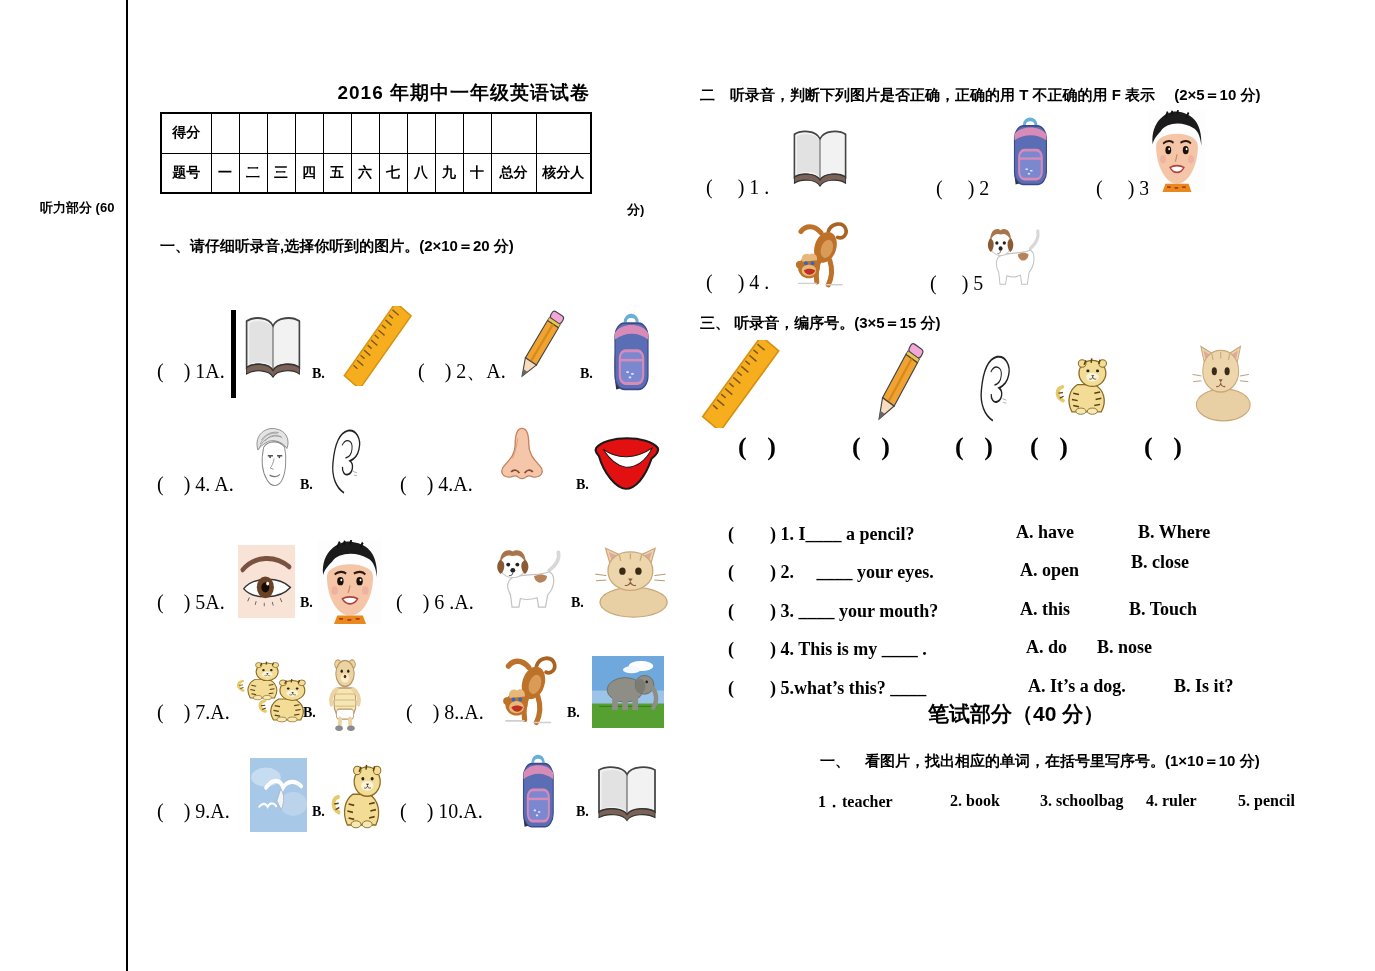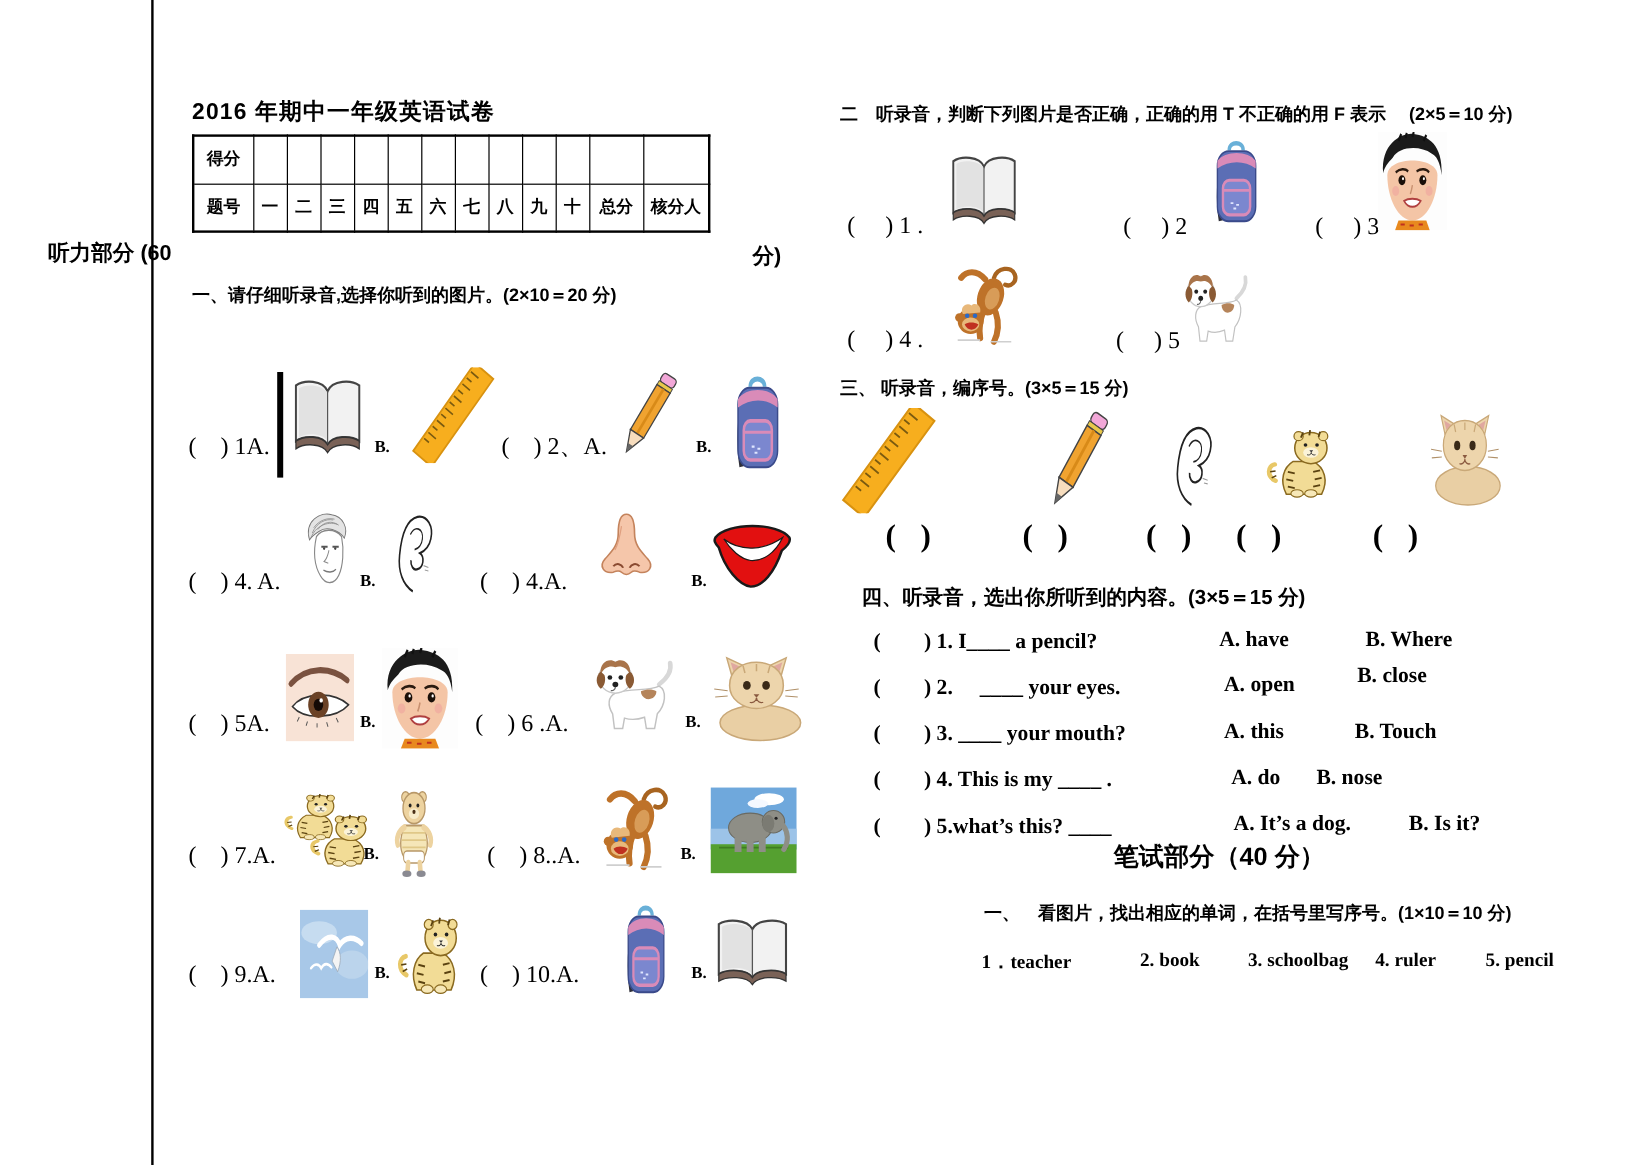--- a/index.html
+++ b/index.html
@@ -2,22 +2,22 @@
 <html><head>
 <meta charset="utf-8">
 <style>
   html,body{margin:0;padding:0;background:#888}
   .page{position:relative;width:1375px;height:971px;background:#ffffff;overflow:hidden;
         font-family:"Liberation Serif",serif;color:#000;margin:0 auto}
   .abs{position:absolute}
   .hei{font-family:"Liberation Sans",sans-serif;font-weight:bold}
   .vline{left:126px;top:0;width:2px;height:971px;background:#000}
   .qbar{left:231px;top:310px;width:5px;height:88px;background:#000}
-  .title{left:160px;top:80px;width:430px;text-align:left;font-size:19px;letter-spacing:1px}
-  .partlbl{font-size:18px}
+  .title{left:160px;top:80px;width:430px;text-align:right;font-size:19px;letter-spacing:1px}
+  .partlbl{font-size:13px}
   .sechead{font-size:15px;white-space:pre}
   .sechead-lg{font-size:17px;white-space:pre}
   .qlabel{font-size:20px;white-space:pre}
   .blabel{font-size:14px;font-weight:bold}
   .s4q{font-size:18px;font-weight:bold;white-space:pre;font-family:"Liberation Serif",serif}
   .bigbr{font-size:26px;font-weight:bold;letter-spacing:7px;white-space:pre}
   .word{font-size:16px;font-weight:bold}
   .wtitle{font-size:21px}
   table.score{border-collapse:collapse;position:absolute;left:160px;top:112px;border:2px solid #000}
   table.score td{border:1px solid #000;text-align:center;vertical-align:middle;
@@ -424,21 +424,20 @@
   <svg class="abs img" style="left:1190px;top:344px;width:64px;height:80px">
       <use href="#sym-cat" xlink:href="#sym-cat"></use>
     </svg>
 
   <span class="abs bigbr" style="left:738px;top:432px">( )</span>
   <span class="abs bigbr" style="left:852px;top:432px">( )</span>
   <span class="abs bigbr" style="left:955px;top:432px">( )</span>
   <span class="abs bigbr" style="left:1030px;top:432px">( )</span>
   <span class="abs bigbr" style="left:1144px;top:432px">( )</span>
 
-  <div class="abs sechead-lg hei" style="left:718px;top:486px">四、听录音，选出你所听到的内容。(3×5＝15 分)</div>
 
   <span class="abs s4q" style="left:728px;top:522px">(　　) 1. I____ a pencil?</span>
   <span class="abs s4q" style="left:1016px;top:522px">A. have</span>
   <span class="abs s4q" style="left:1138px;top:522px">B. Where</span>
 
   <span class="abs s4q" style="left:728px;top:560px">(　　) 2. 　____ your eyes.</span>
   <span class="abs s4q" style="left:1020px;top:560px">A. open</span>
   <span class="abs s4q" style="left:1131px;top:552px">B. close</span>
 
   <span class="abs s4q" style="left:728px;top:599px">(　　) 3. ____ your mouth?</span>

